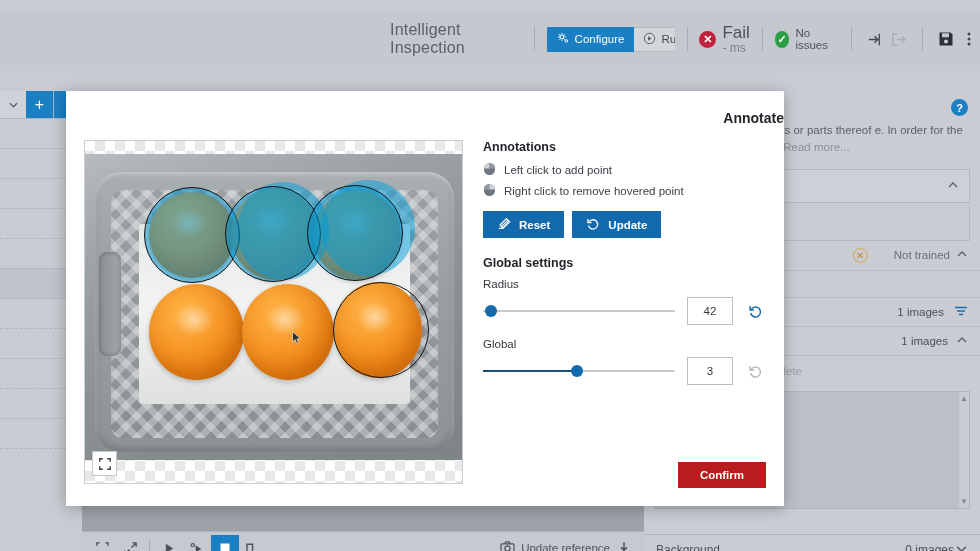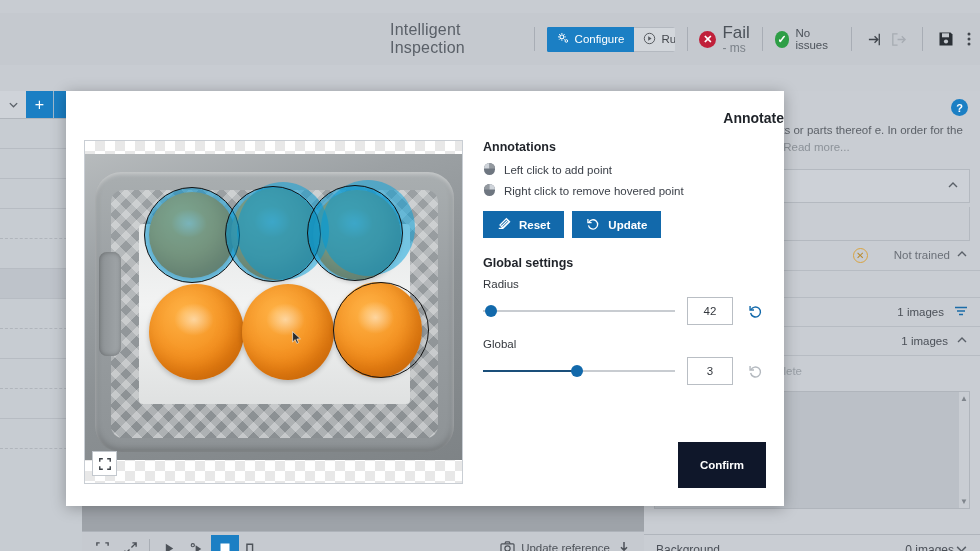--- a/index.html
+++ b/index.html
@@ -276,22 +276,22 @@
   .reset-ic { width: 20px; display: flex; align-items: center; justify-content: center; cursor: pointer; }
   .modal-footer {
     position: absolute; right: 18px; bottom: 18px; display: flex; gap: 10px;
   }
   .btn-cancel {
     background: #fff; border: 1px solid #6d7278; color: #24282e;
     font-size: 11.5px; height: 30px; padding: 0 22px; cursor: pointer;
     font-family: "Liberation Sans", sans-serif;
   }
   .btn-confirm {
-    background: #0f172a; border: none; color: #fff; font-weight: bold;
-    font-size: 11.5px; height: 46px; padding: 4px 22px; cursor: pointer;
+    background: #b91c1c; border: none; color: #fff; font-weight: bold;
+    font-size: 11.5px; height: 26px; padding: 4px 22px; cursor: pointer;
     font-family: "Liberation Sans", sans-serif;
   }
 </style>
 </head>
 <body>
 
 <div id="app">
 
   <div class="topbar">
     <div class="topbar-inner">

